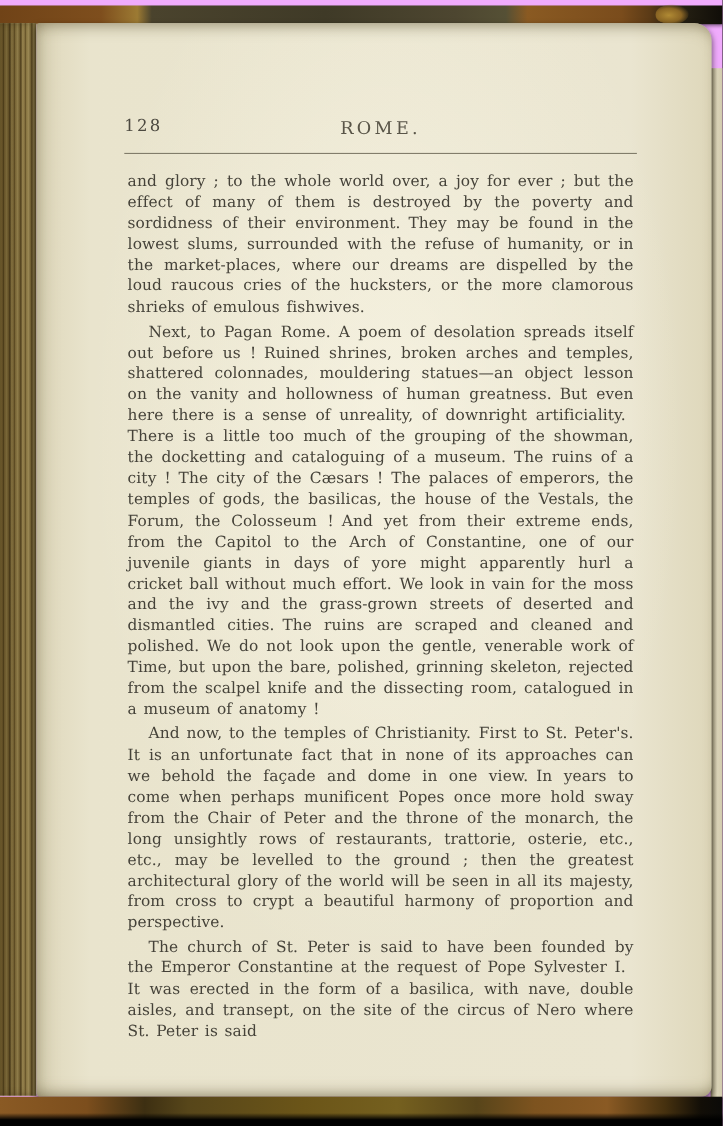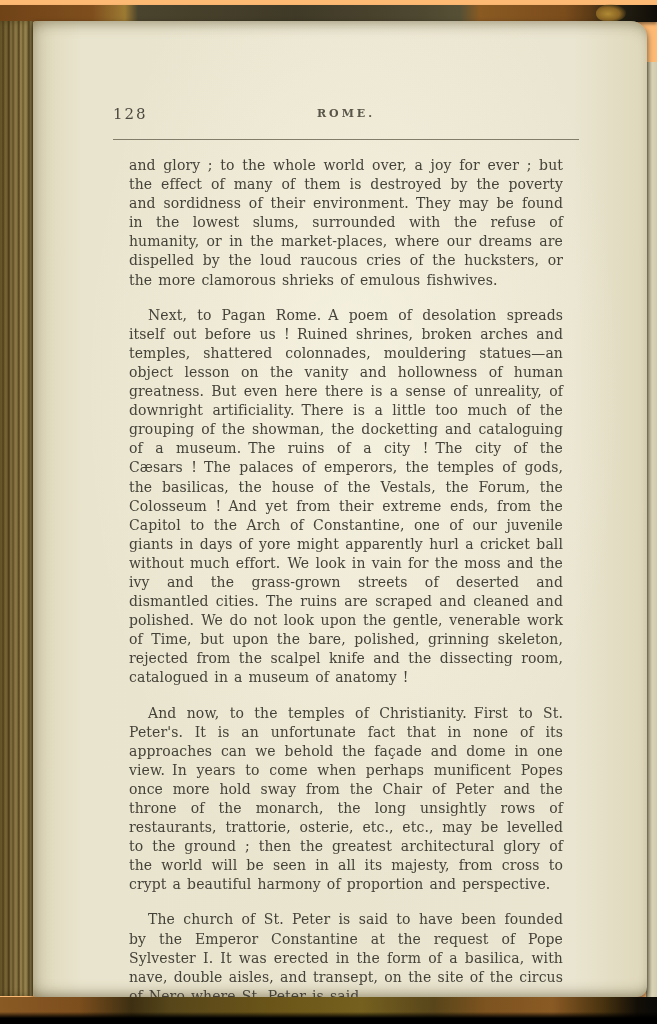--- a/index.html
+++ b/index.html
@@ -5,21 +5,21 @@
   html, body {
     margin: 0;
     padding: 0;
     background: #0b0a08;
     font-family: "DejaVu Serif", "Liberation Serif", serif;
   }
   .photo {
     position: relative;
     width: 657px;
     height: 1024px;
-    background: #fdba74;
+    background: #f0abfc;
     overflow: hidden;
   }
   
   .cover-top {
     position: absolute;
     left: 0; right: 0;
     top: 5px; height: 17px;
     background: linear-gradient(90deg,
       #704317 0%, #7e4e1d 14%, #9c7a33 19%,
       #4a432d 21%, #3f3a27 45%, #4d4630 63%, #555035 70%,
@@ -95,43 +95,42 @@
     position: absolute;
     left: 0; top: 0;
     font-size: 15px;
     letter-spacing: 2px;
     color: #4c4940;
   }
   .running-title {
     position: absolute;
     left: 0; right: 0; top: 2px;
     text-align: center;
-    font-size: 11px;
+    font-size: 16px;
     letter-spacing: 3px;
     color: #595548;
-    font-weight: bold;
   }
   .rule {
     border: 0;
     border-top: 1px solid #6e6a58;
     margin: 8px 0 0 0;
     height: 0;
     opacity: 0.85;
   }
   .body-text {
     margin-top: 16px;
     font-size: 14px;
     line-height: 19.1px;
     text-align: justify;
     word-spacing: 1.5px;
     letter-spacing: 0.1px;
     color: #454239;
   }
   .body-text p {
-    margin: 16px;
+    margin: 3px;
     text-indent: 19px;
   }
   .body-text p.no-indent {
     text-indent: 0;
   }
 </style>
 </head>
 <body>
 
 <div class="photo">

